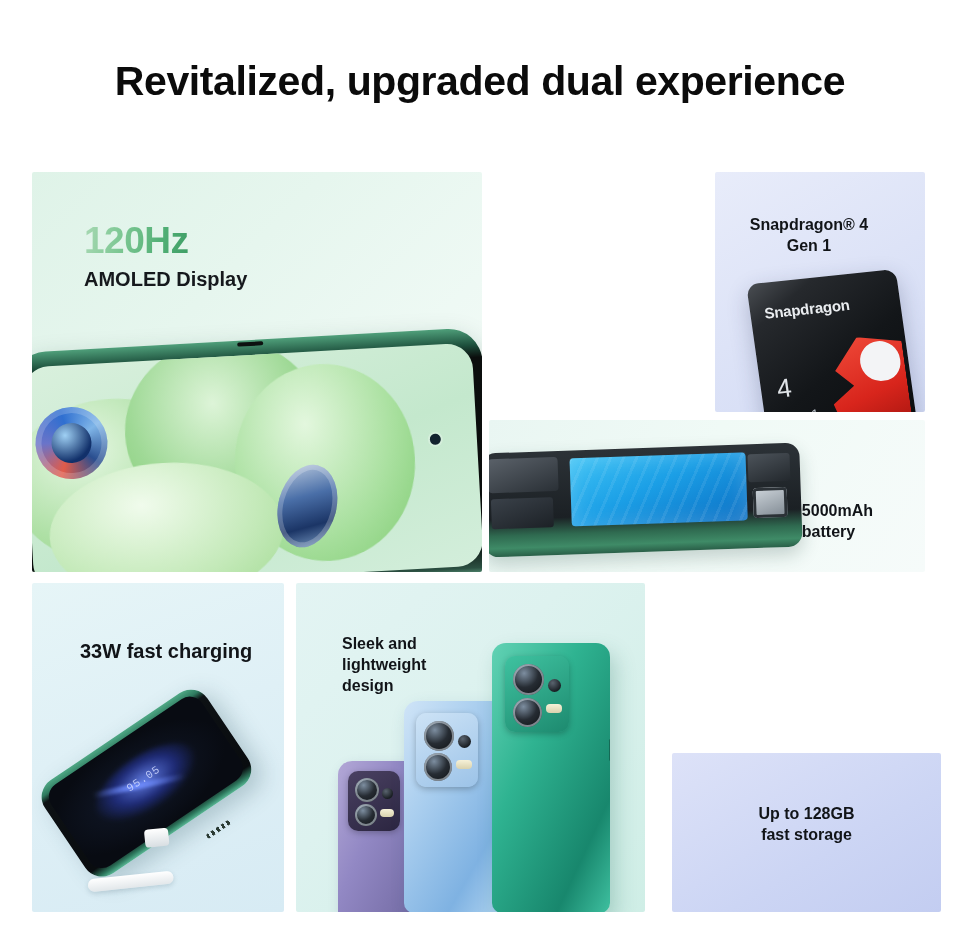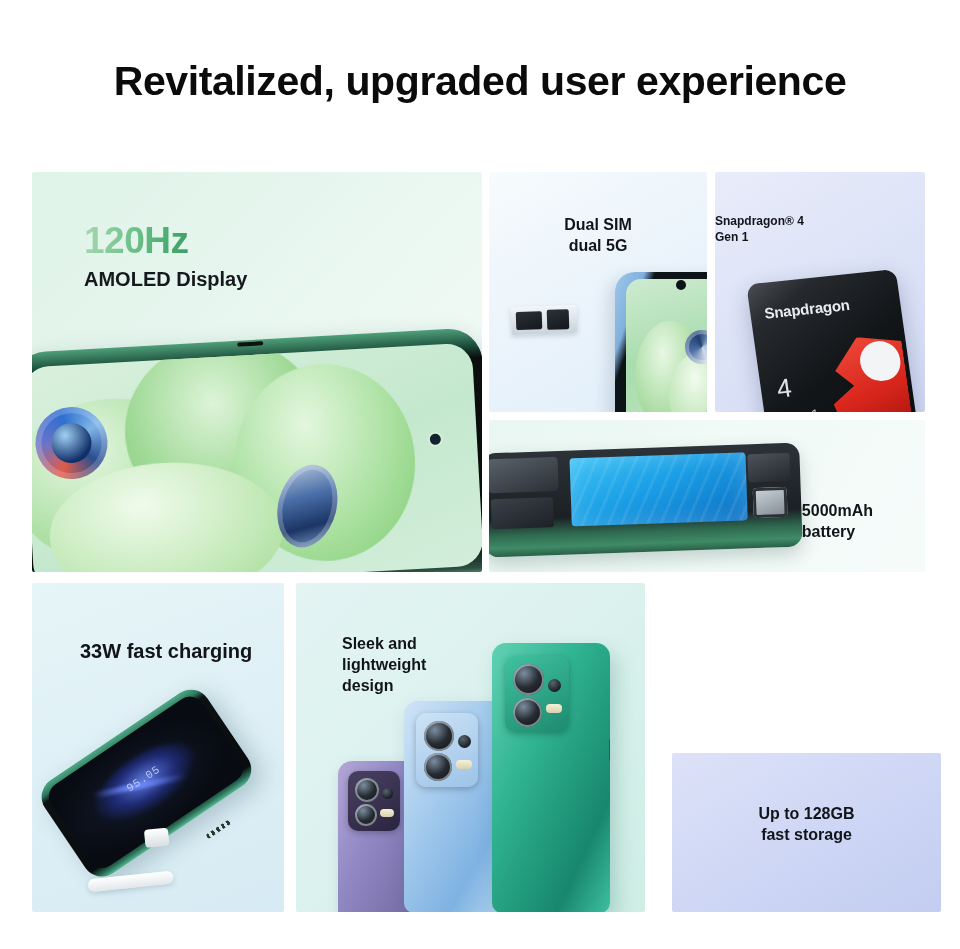--- a/index.html
+++ b/index.html
@@ -124,21 +124,21 @@
   #card-sim .tray .s1{ position:absolute; left:5px; top:5px; width:26px;height:18px;border-radius:2px;
     background: linear-gradient(160deg,#2c3136,#14181c); }
   #card-sim .tray .s2{ position:absolute; left:36px; top:4px; width:22px;height:20px;border-radius:2px;
     background: linear-gradient(160deg,#2c3136,#14181c); }
 
   
   #card-soc {
     left: 715px; top: 172px; width: 210px; height: 240px;
     background: linear-gradient(150deg,#e8ecfa 0%, #dde3f7 50%, #d3dbf5 100%);
   }
-  #card-soc .label { left: 0; top: 42px; width: 188px; font-size: 12px; }
+  #card-soc .label { left: 0; top: 42px; width: 188px; text-align: center; font-size: 16px; }
   #card-soc .chip {
     position:absolute; left: 42px; top: 104px; width: 150px; height: 160px;
     border-radius: 12px;
     background: linear-gradient(145deg,#4a4e53 0%, #26292d 18%, #131619 55%, #0a0c0e 100%);
     transform: rotate(-8deg) skewY(2deg);
     box-shadow: 0 8px 22px rgba(40,50,90,.28);
     overflow: hidden;
   }
   #card-soc .chip .brand {
     position:absolute; left: 14px; top: 22px; color:#e9ecef;
@@ -311,57 +311,41 @@
     left: 672px; top: 753px; width: 269px; height: 159px;
     background: linear-gradient(150deg,#dde2f8 0%, #ccd5f4 60%, #c3cdf1 100%);
   }
   #card-storage .label { left: 0; top: 50px; width: 269px; text-align: center; font-size: 16px; }
 </style>
 </head>
 <body>
 
 <div class="page">
 
-  <h1 class="page-title">Revitalized, upgraded user experience</h1>
+  <h1 class="page-title">Revitalized, upgraded dual experience</h1>
 
   <div class="card" id="card-display">
     <div class="hz">120Hz</div>
     <div class="sub">AMOLED Display</div>
     <div class="phone-big">
       <div class="body">
         <div class="notch"></div>
         <div class="screen">
           <div class="blob b1"></div>
           <div class="blob b2"></div>
           <div class="blob b3"></div>
           <div class="blob b4"></div>
           <div class="lens-a"></div>
           <div class="lens-b"></div>
           <div class="dot-cam"></div>
         </div>
       </div>
     </div>
   </div>
 
-  <div class="card" id="card-sim">
-    <div class="label">Dual SIM
-dual 5G</div>
-    <div class="phone">
-      <div class="scr">
-        <div class="fz1"></div>
-        <div class="fz2"></div>
-        <div class="ring"></div>
-      </div>
-      <div class="pin"></div>
-    </div>
-    <div class="tray">
-      <div class="s1"></div>
-      <div class="s2"></div>
-    </div>
-  </div>
 
   <div class="card" id="card-soc">
     <div class="label">Snapdragon® 4
 Gen 1</div>
     <div class="chip">
       <div class="brand">Snapdragon</div>
       <div class="num">4</div>
       <div class="gen">Gen 1</div>
       <div class="dragon">
         <div class="red"></div>

